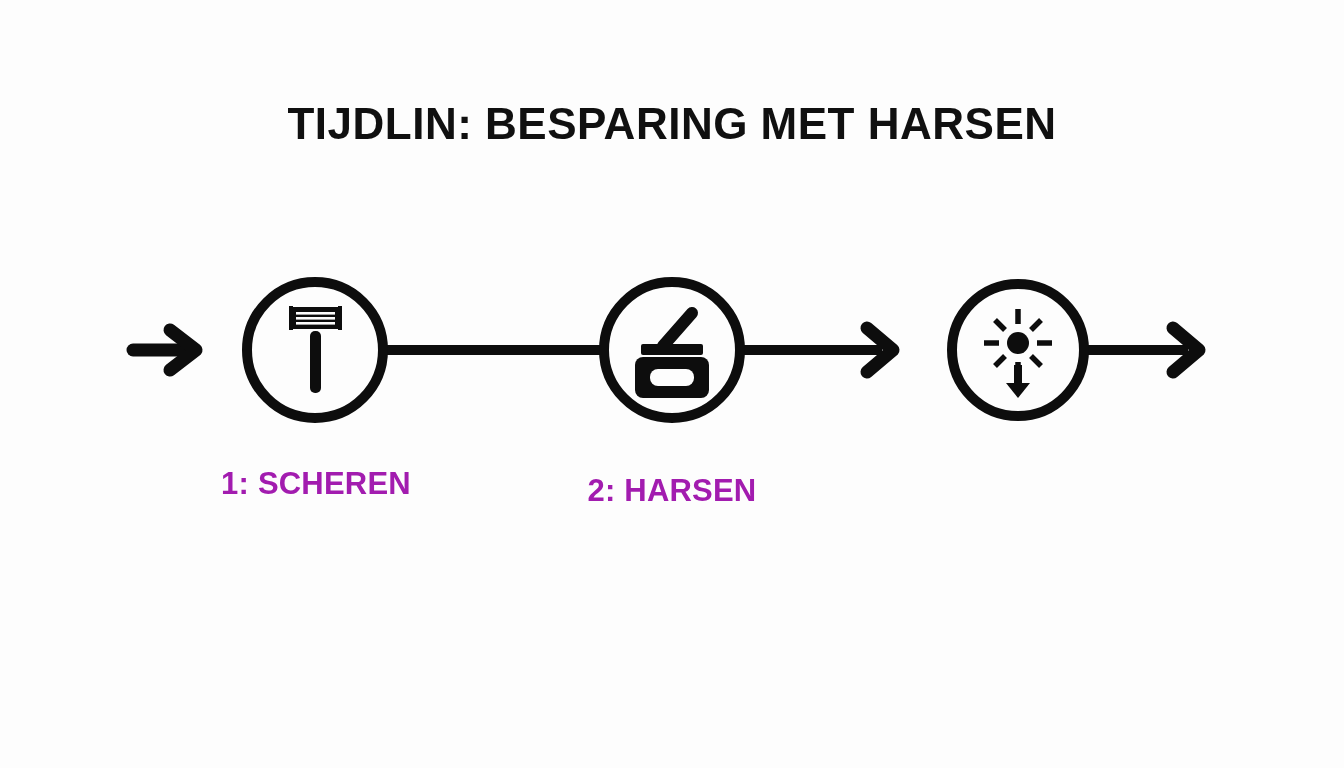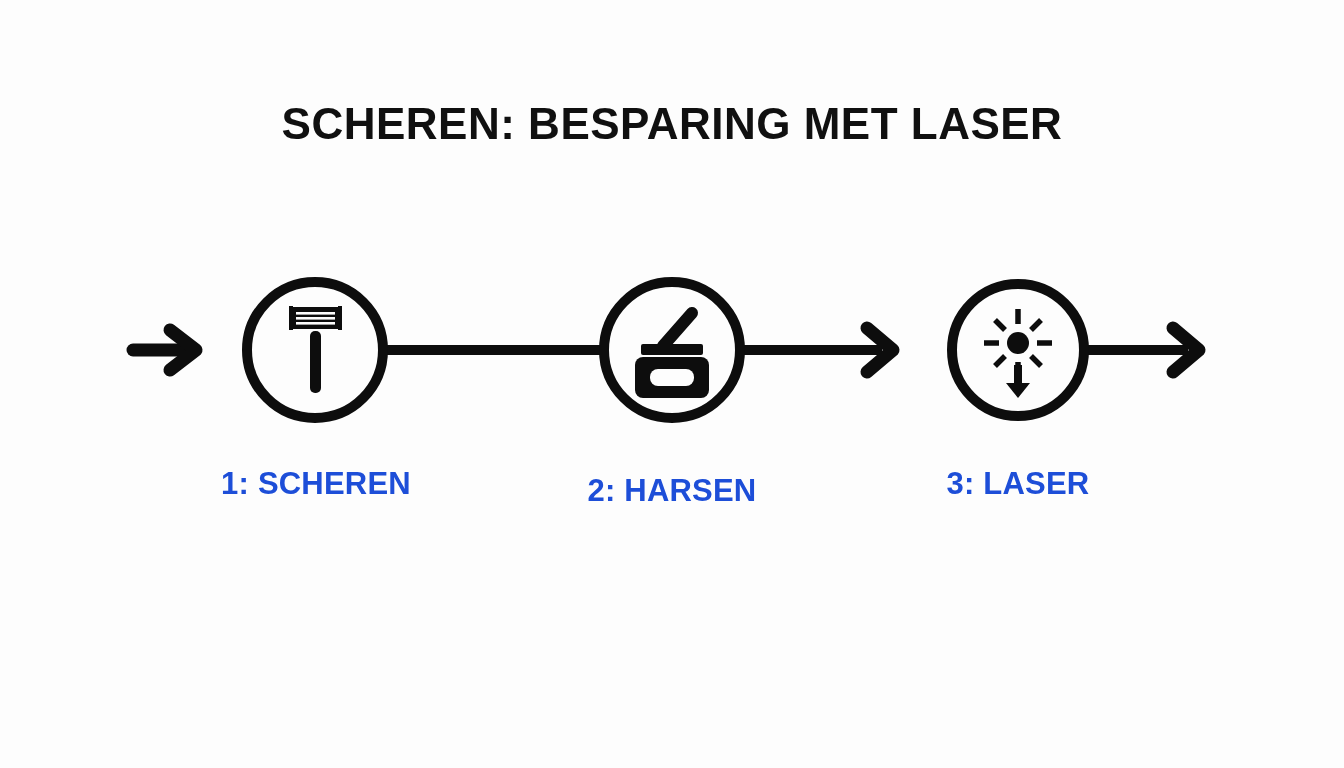--- a/index.html
+++ b/index.html
@@ -40,21 +40,21 @@
   }
   .step-label {
     position: absolute;
     top: 464px;
     width: 320px;
     text-align: center;
     font-family: "Liberation Sans", sans-serif;
     font-weight: bold;
     font-size: 31px;
     letter-spacing: 0.2px;
-    color: #1d4ed8;
+    color: #a21caf;
     line-height: 40px;
     white-space: nowrap;
   }
   #label-1 { left: 156px; }
   #label-2 { left: 512px; margin-top: 7px; }
   #label-3 { left: 858px; }
 
   svg#timeline-svg {
     position: absolute;
     left: 0;
@@ -62,21 +62,21 @@
     width: 1344px;
     height: 768px;
     display: block;
   }
 </style>
 </head>
 <body>
 
 <div id="stage">
 
-  <div id="title">SCHEREN: BESPARING MET LASER</div>
+  <div id="title">TIJDLIN: BESPARING MET HARSEN</div>
 
   <svg id="timeline-svg" viewBox="0 0 1344 768" xmlns="http://www.w3.org/2000/svg">
 
     <g>
       <line x1="133" y1="350" x2="186" y2="350" stroke="#0d0d0d" stroke-width="13" stroke-linecap="round"></line>
       <polyline points="170,330 196,350 170,370" fill="none" stroke="#0d0d0d" stroke-width="13" stroke-linecap="round" stroke-linejoin="round"></polyline>
     </g>
 
     <g>
       <line x1="387" y1="350" x2="600" y2="350" stroke="#0d0d0d" stroke-width="10" stroke-linecap="butt"></line>
@@ -139,15 +139,14 @@
         <line x1="1005" y1="356" x2="995" y2="366" stroke="#0d0d0d" stroke-width="5.5" stroke-linecap="butt"></line>
 
         <rect x="1014" y="365" width="8" height="22" fill="#0d0d0d"></rect>
         <polygon points="1006,383 1030,383 1018,398" fill="#0d0d0d"></polygon>
       </g>
     </g>
   </svg>
 
   <div id="label-1" class="step-label">1: SCHEREN</div>
   <div id="label-2" class="step-label">2: HARSEN</div>
-  <div id="label-3" class="step-label">3: LASER</div>
 
 </div>
 
 </body></html>

